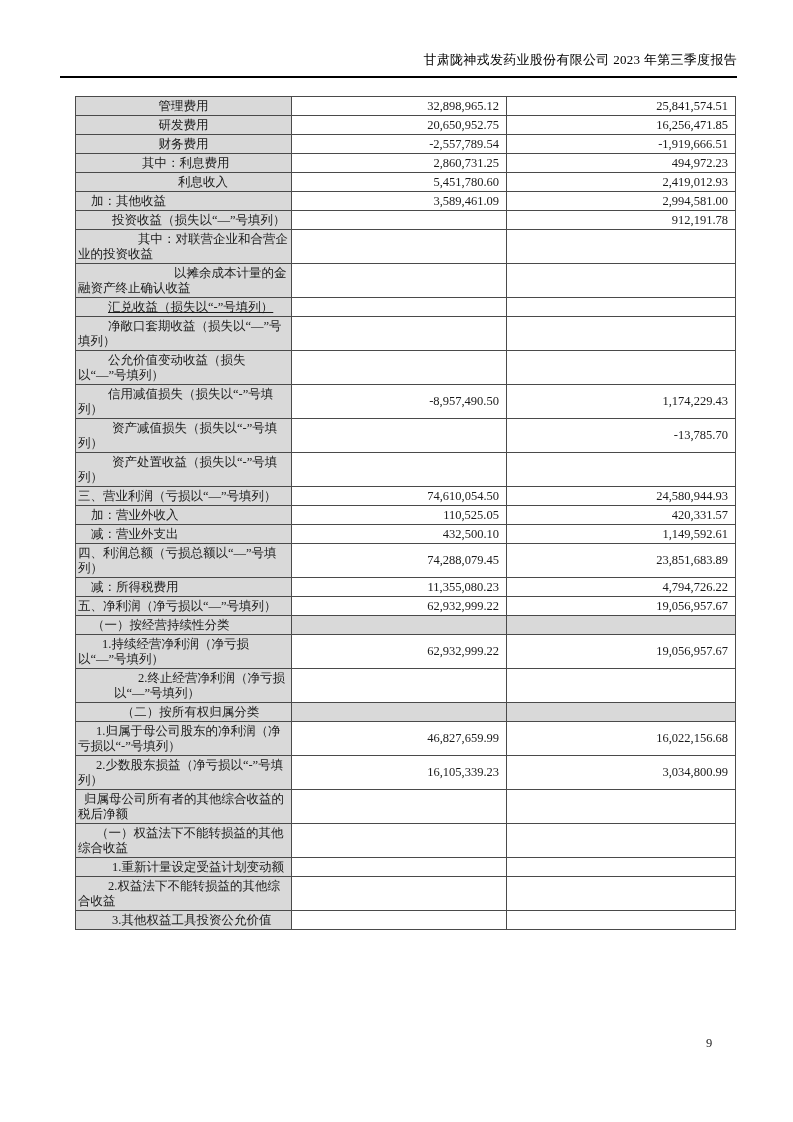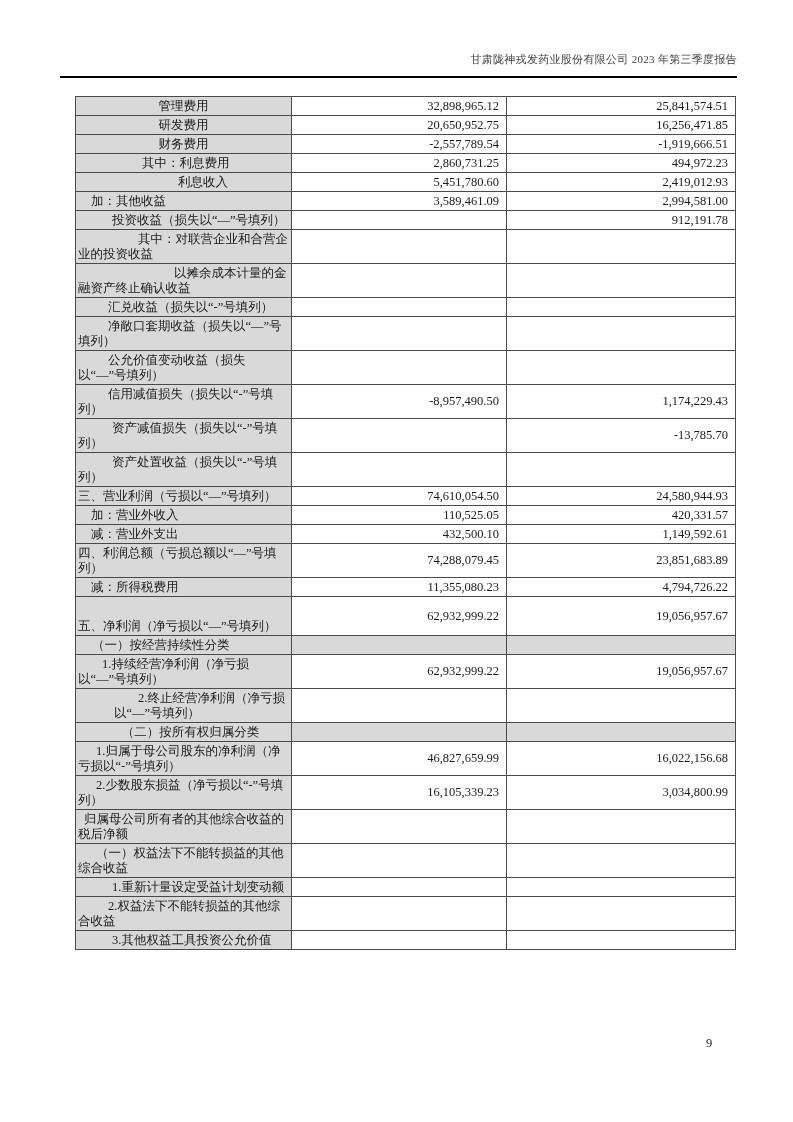--- a/index.html
+++ b/index.html
@@ -13,24 +13,24 @@
     overflow: hidden;
   }
   .page { position: absolute; inset: 0; }
 
   .header-title {
     position: absolute;
     top: 51px;
     left: 58px;
     width: 679px;
     text-align: right;
-    font-size: 11px;
+    font-size: 13px;
     line-height: 17px;
     letter-spacing: 0.3px;
-    color: #404040;
+    color: #000000;
     white-space: nowrap;
   }
   .header-rule {
     position: absolute;
     top: 76px;
     left: 60px;
     width: 677px;
     height: 2px;
     background: #000000;
   }
@@ -148,21 +148,21 @@
   </tr>
         <tr>
     <td class="label-cell">
       <div class="label-text" style="text-indent: 96px;">以摊余成本计量的金融资产终止确认收益</div>
     </td>
     <td class="value-cell"></td>
     <td class="value-cell"></td>
   </tr>
         <tr>
     <td class="label-cell">
-      <div class="label-text" style="text-indent: 30px;">汇兑收益（损失以“-”号填列）</div>
+      <div class="label-text" style="text-indent: 30px; text-decoration: underline;">汇兑收益（损失以“-”号填列）</div>
     </td>
     <td class="value-cell"></td>
     <td class="value-cell"></td>
   </tr>
         <tr>
     <td class="label-cell">
       <div class="label-text" style="text-indent: 30px;">净敞口套期收益（损失以“—”号填列）</div>
     </td>
     <td class="value-cell"></td>
     <td class="value-cell"></td>
@@ -225,21 +225,21 @@
   </tr>
         <tr>
     <td class="label-cell">
       <div class="label-text" style="text-indent: 13px;">减：所得税费用</div>
     </td>
     <td class="value-cell">11,355,080.23</td>
     <td class="value-cell">4,794,726.22</td>
   </tr>
         <tr>
     <td class="label-cell">
-      <div class="label-text" style="text-indent: 0px; margin-top: 20px;">五、净利润（净亏损以“—”号填列）</div>
+      <div class="label-text" style="text-indent: 0px;">五、净利润（净亏损以“—”号填列）</div>
     </td>
     <td class="value-cell">62,932,999.22</td>
     <td class="value-cell">19,056,957.67</td>
   </tr>
         <tr class="shaded">
     <td class="label-cell">
       <div class="label-text" style="text-indent: 14px;">（一）按经营持续性分类</div>
     </td>
     <td class="value-cell"></td>
     <td class="value-cell"></td>

